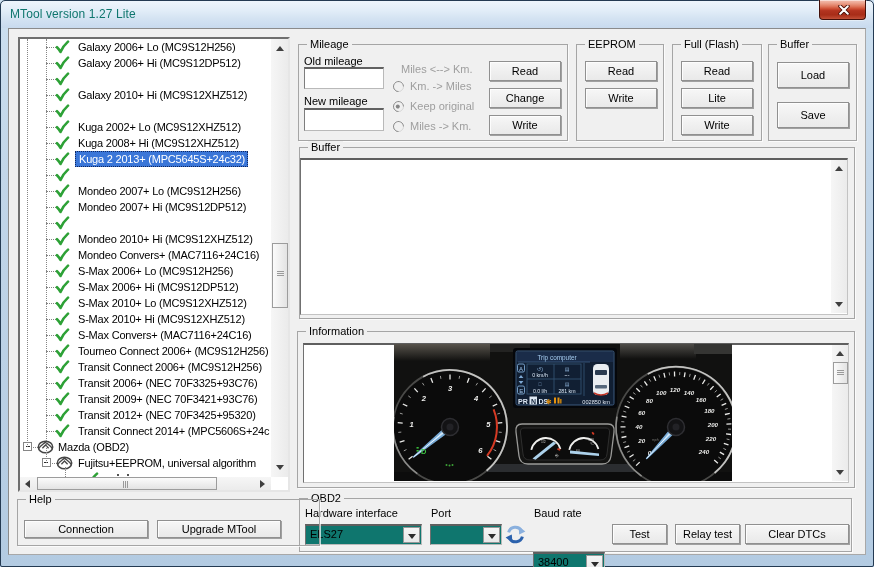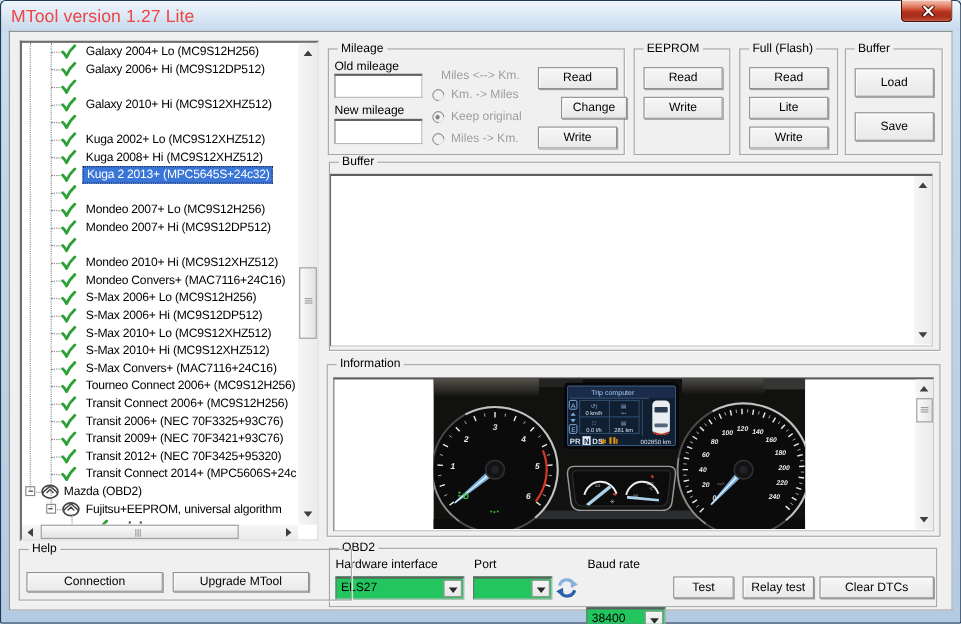--- a/index.html
+++ b/index.html
@@ -1,21 +1,21 @@
 <!DOCTYPE html>
 <html><head><meta charset="utf-8"><title>MTool version 1.27 Lite</title>
 <style>
 *{margin:0;padding:0;box-sizing:border-box}
 html,body{width:874px;height:567px;overflow:hidden}
 body{position:relative;font-family:"Liberation Sans",sans-serif;font-size:11px;color:#000;
  background:linear-gradient(180deg,#cde0f0 0%,#c2d6e9 30%,#b3cbe2 100%);}
 #tbar{position:absolute;left:1px;top:1px;right:1px;height:27px;border-radius:4px 4px 0 0;
  background:linear-gradient(180deg,#eef5fc 0%,#e2edf8 35%,#d4e3f2 65%,#c8daee 100%);}
 #win{position:absolute;inset:0;border:1px solid #243a52;border-radius:5px 5px 2px 2px;}
-#title{position:absolute;left:10px;top:7px;font-size:16px;color:#ef4444;letter-spacing:0.1px}
+#title{position:absolute;left:10px;top:7px;font-size:12px;color:#0f766e;letter-spacing:0.1px}
 #close{position:absolute;left:819px;top:0;width:47px;height:20px;border:1px solid #43100a;border-top:none;
  border-radius:0 0 4px 4px;background:linear-gradient(180deg,#f3c0b1 0%,#eca38e 16%,#e07c61 32%,#cd4c31 47%,#b23420 56%,#a82d18 78%,#b8422b 92%,#c2523a 100%);
  box-shadow:inset 0 1px 0 rgba(255,255,255,.5), 0 1px 0 rgba(255,255,255,.4), -1px 0 0 rgba(255,255,255,.25), 1px 0 0 rgba(255,255,255,.25)}
 #close svg{position:absolute;left:18px;top:5px}
 #client{position:absolute;left:8px;top:28px;width:858px;height:527px;background:#f0f0f0;
  border:1px solid #8b8b8b;border-right-color:#a8a8a8;border-bottom-color:#a8a8a8}
 .g{position:absolute;border:1px solid #a5a5a5;box-shadow:1px 1px 0 rgba(255,255,255,.7)}
 .gl{position:absolute;top:-7px;left:8px;background:#f0f0f0;padding:0 3px;font-size:11px;white-space:nowrap}
 .btn{position:absolute;background:linear-gradient(180deg,#f7f7f7,#efefef 55%,#e9e9e9);
  border:1px solid #909090;box-shadow:1px 1px 0 rgba(80,80,80,.5),inset 1px 1px 0 #fdfdfd;
@@ -37,21 +37,21 @@
 #tree{position:absolute;left:18px;top:37px;width:272px;height:455px;background:#fff;
  border:2px solid;border-color:#6f6f6f #e6e6e6 #e6e6e6 #6f6f6f}
 #tc{position:absolute;left:0;top:0;width:251px;height:438px;overflow:hidden}
 .rt{position:absolute;font-size:11px;line-height:16px;white-space:nowrap;letter-spacing:-0.2px}
 .sel{position:absolute;font-size:11px;line-height:15px;white-space:nowrap;letter-spacing:-0.2px;background:#3a76d8;color:#fff;
  padding:0 2px 0 3px;border:1px dotted #10275e;height:16px}
 .hl{position:absolute;height:1px;border-top:1px dotted #858585}
 .vl{position:absolute;width:1px;border-left:1px dotted #858585}
 .xb{position:absolute;width:9px;height:9px;background:#fff;border:1px solid #868686}
 .xb span{position:absolute;left:1.5px;top:3px;width:4px;height:1px;background:#2b2b2b}
-.cmb{position:absolute;background:#22c55e;border:1px solid #b9b9b9;border-top:2px solid #5f5f5f;border-left:1px solid #707070;font-size:11px}
+.cmb{position:absolute;background:#0f766e;border:1px solid #b9b9b9;border-top:2px solid #5f5f5f;border-left:1px solid #707070;font-size:11px}
 .cmb .tx{position:absolute;left:4px;top:2px}
 .cmb .db{position:absolute;right:1px;top:1px;bottom:1px;width:17px;background:linear-gradient(180deg,#f5f5f5,#e8e8e8);
  border:1px solid #979797}
 .cmb .db:after{content:"";position:absolute;left:4px;top:6px;border-left:4px solid transparent;border-right:4px solid transparent;border-top:5px solid #2b2b2b}
 </style></head>
 <body>
 <div id="tbar"></div>
 <div id="win"></div>
 <div id="title">MTool version 1.27 Lite</div>
 <div id="close">
@@ -60,21 +60,21 @@
       <path d="M2.2 1.2 L9.8 8.8 M9.8 1.2 L2.2 8.8" stroke="#fff" stroke-width="2" stroke-linecap="round"></path>
     </svg>
   </div>
 <div id="client"></div>
 <div id="tree">
     <div id="tc">
       <div class="hl" style="left:25.5px;top:8px;width:10.5px"></div>
       <div style="position:absolute;left:35px;top:1px;width:15px;height:14px"><svg class="ck" width="15" height="14" viewBox="0 0 15 14">
           <path d="M2 7.2 C3.5 8.6 4.6 10.2 5.5 12 C7.2 8 9.6 4.6 13 1.6" fill="none" stroke="#2da136" stroke-width="2.6" stroke-linecap="round" stroke-linejoin="round"></path>
         </svg></div>
-      <div class="rt" style="left:58px;top:0px">Galaxy 2004+ Lo (MC9S12H256)</div>
+      <div class="rt" style="left:58px;top:0px">Galaxy 2006+ Lo (MC9S12H256)</div>
 <div class="hl" style="left:25.5px;top:24px;width:10.5px"></div>
       <div style="position:absolute;left:35px;top:17px;width:15px;height:14px"><svg class="ck" width="15" height="14" viewBox="0 0 15 14">
           <path d="M2 7.2 C3.5 8.6 4.6 10.2 5.5 12 C7.2 8 9.6 4.6 13 1.6" fill="none" stroke="#2da136" stroke-width="2.6" stroke-linecap="round" stroke-linejoin="round"></path>
         </svg></div>
       <div class="rt" style="left:58px;top:16px">Galaxy 2006+ Hi (MC9S12DP512)</div>
 <div class="hl" style="left:25.5px;top:40px;width:10.5px"></div>
       <div style="position:absolute;left:35px;top:33px;width:15px;height:14px"><svg class="ck" width="15" height="14" viewBox="0 0 15 14">
           <path d="M2 7.2 C3.5 8.6 4.6 10.2 5.5 12 C7.2 8 9.6 4.6 13 1.6" fill="none" stroke="#2da136" stroke-width="2.6" stroke-linecap="round" stroke-linejoin="round"></path>
         </svg></div>
 <div class="hl" style="left:25.5px;top:56px;width:10.5px"></div>
@@ -244,21 +244,21 @@
 <div class="lbl" style="left:304px;top:95px">New mileage</div>
 <div class="inp" style="left:304px;top:108px;width:80px;height:23px"></div>
 <div class="lbl gray" style="left:401px;top:63px">Miles &lt;--&gt; Km.</div>
 <div class="radio" style="left:393px;top:81px"></div>
 <div class="lbl gray" style="left:410px;top:80px">Km. -&gt; Miles</div>
 <div class="radio on" style="left:393px;top:101px"></div>
 <div class="lbl gray" style="left:410px;top:100px">Keep original</div>
 <div class="radio" style="left:393px;top:121px"></div>
 <div class="lbl gray" style="left:410px;top:120px">Miles -&gt; Km.</div>
 <div class="btn" style="left:489px;top:61px;width:72px;height:20px">Read</div>
-<div class="btn" style="left:510px;top:88px;width:60px;height:20px">Change</div>
+<div class="btn" style="left:489px;top:88px;width:72px;height:20px">Change</div>
 <div class="btn" style="left:489px;top:115px;width:72px;height:20px">Write</div>
 <div class="g" style="left:576px;top:44px;width:88px;height:97px">
     <span class="gl">EEPROM</span>
   </div>
 <div class="btn" style="left:585px;top:61px;width:72px;height:20px">Read</div>
 <div class="btn" style="left:585px;top:88px;width:72px;height:20px">Write</div>
 <div class="g" style="left:672px;top:44px;width:90px;height:97px">
     <span class="gl">Full (Flash)</span>
   </div>
 <div class="btn" style="left:681px;top:61px;width:72px;height:20px">Read</div>

